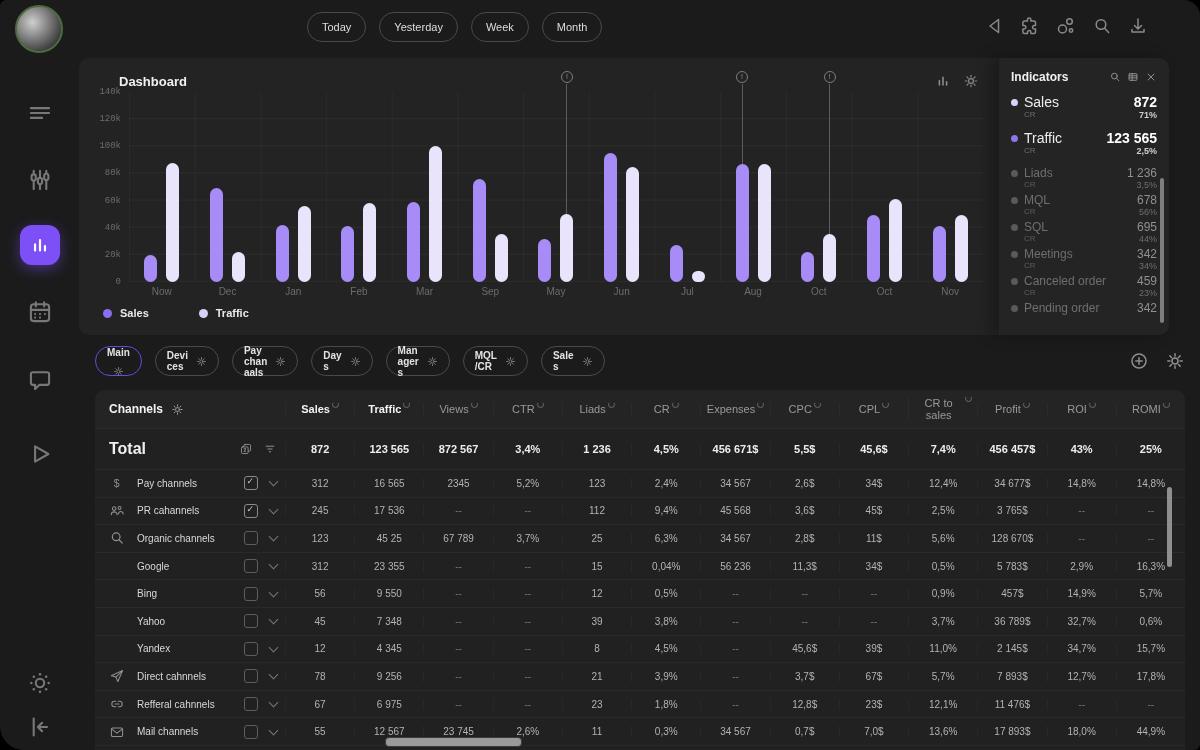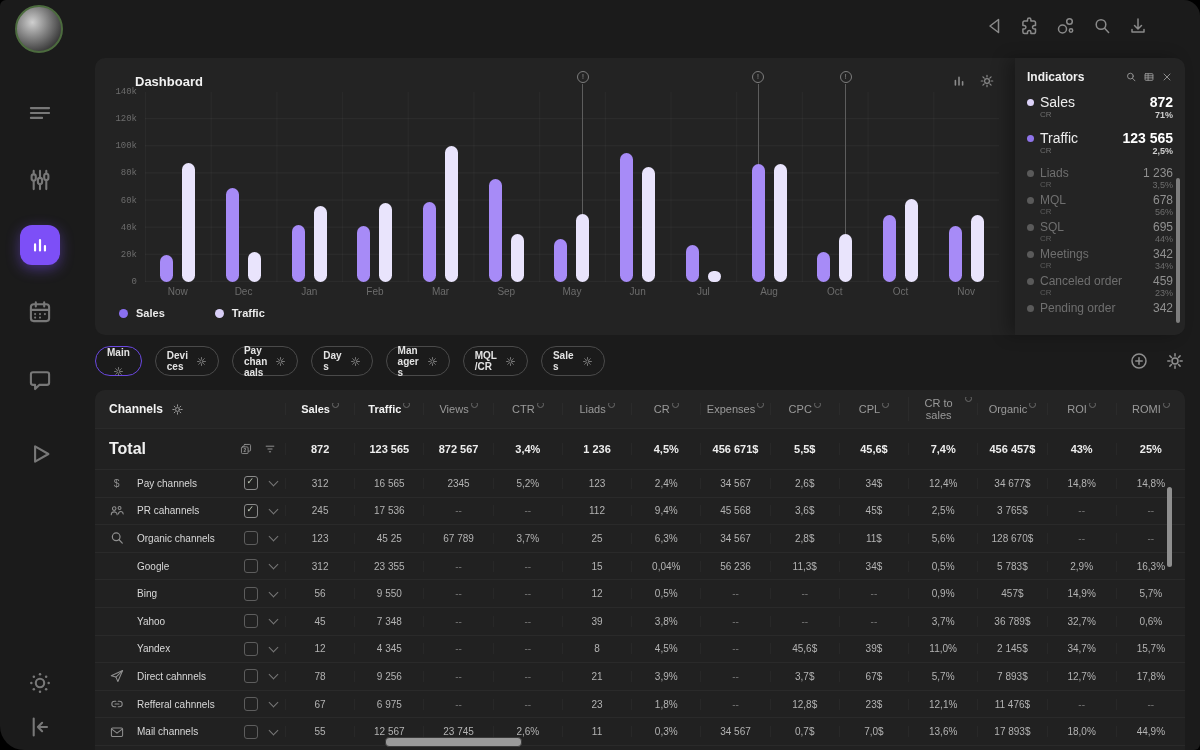--- a/index.html
+++ b/index.html
@@ -18,21 +18,21 @@
   .qbtn{height:28px;padding:0 14px;display:flex;align-items:center;border:1px solid #4a4a4a;
     border-radius:15px;color:#dedede;font-size:11px;}
   .top-icons{position:absolute;right:16px;top:16px;display:flex;gap:16px;color:#8a8a8a;}
   .top-icons span{width:20px;height:20px;}
   
   .sidebar{position:absolute;left:0;top:52px;width:84px;bottom:0;}
   .side-ic{position:absolute;left:26px;width:28px;height:28px;color:#787878;}
   .side-active{position:absolute;left:20px;width:40px;height:40px;border-radius:12px;background:#7d4ff7;
     display:flex;align-items:center;justify-content:center;color:#fff;box-shadow:0 4px 14px rgba(125,79,247,.45);}
   
-  .chart-row{position:absolute;left:95px;top:58px;width:1090px;height:277px;display:flex;justify-content:flex-end;}
+  .chart-row{position:absolute;left:79px;top:58px;width:1090px;height:277px;display:flex;justify-content:flex-end;}
   .chart-panel{position:relative;flex:1;background:#232323;border-radius:10px 0 0 10px;}
   .chart-head{position:absolute;left:0;right:0;top:0;height:32px;display:flex;align-items:center;padding:14px 20px 0 40px;box-sizing:border-box;}
   .chart-title{font-size:13px;font-weight:bold;color:#f1f1f1;}
   .chart-head-icons{margin-left:auto;display:flex;gap:12px;color:#8a8a8a;}
   .chart-head-icons span{width:16px;height:16px;}
   .yaxis{position:absolute;left:8px;top:29px;width:34px;height:200px;font-family:Liberation Mono, monospace;}
   .yaxis div{position:absolute;right:0;font-size:9px;color:#6c6c6c;text-align:right;}
   .plot{position:absolute;left:50px;right:16px;top:34px;height:190px;display:flex;
     background-image:linear-gradient(to top,rgba(255,255,255,.045) 1px,transparent 1px),
                      linear-gradient(to right,rgba(255,255,255,.03) 1px,transparent 1px);
@@ -110,20 +110,26 @@
   .hscroll{position:absolute;left:290px;top:347px;width:135px;height:8px;border-radius:4px;background:#9a9a9a;
     border:1px solid #3a3a3a;z-index:3;}
 </style>
 </head>
 <body>
 
 <div class="page">
 
   <header class="topbar">
     <div class="avatar"></div>
+    <div class="qbtns" id="qbtns">
+        <div class="qbtn">Today</div>
+        <div class="qbtn">Yesterday</div>
+        <div class="qbtn">Week</div>
+        <div class="qbtn">Month</div>
+      </div>
     <div class="top-icons" id="top-icons">
         <span>
           <svg class="ic" viewBox="0 0 20 20">
             <path d="M14.5 3.5L6 10l8.5 6.5z"></path>
           </svg>
         </span>
         <span>
           <svg class="ic" viewBox="0 0 20 20">
             <path d="M7.5 3.7a1.7 1.7 0 0 1 3.4 0V5h3.1A1.5 1.5 0 0 1 15.5 6.5v3.1h-1.3a1.7 1.7 0 0 0 0 3.4h1.3v3.1a1.5 1.5 0 0 1-1.5 1.5h-3.1v-1.3a1.7 1.7 0 0 0-3.4 0v1.3H4.4a1.5 1.5 0 0 1-1.5-1.5v-3.1h1.3a1.7 1.7 0 0 0 0-3.4H2.9V6.5A1.5 1.5 0 0 1 4.4 5h3.1z"></path>
           </svg>
@@ -595,21 +601,21 @@
         <div class="tcell hl"><span>Sales</span><span class="hgear"></span></div>
         <div class="tcell hl"><span>Traffic</span><span class="hgear"></span></div>
         <div class="tcell"><span>Views</span><span class="hgear"></span></div>
         <div class="tcell"><span>CTR</span><span class="hgear"></span></div>
         <div class="tcell"><span>Liads</span><span class="hgear"></span></div>
         <div class="tcell"><span>CR</span><span class="hgear"></span></div>
         <div class="tcell"><span>Expenses</span><span class="hgear"></span></div>
         <div class="tcell"><span>CPC</span><span class="hgear"></span></div>
         <div class="tcell"><span>CPL</span><span class="hgear"></span></div>
         <div class="tcell"><span style="display: inline-block; max-width: 48px;">CR to sales</span><span class="hgear"></span></div>
-        <div class="tcell"><span>Organic</span><span class="hgear"></span></div>
+        <div class="tcell"><span>Profit</span><span class="hgear"></span></div>
         <div class="tcell"><span>ROI</span><span class="hgear"></span></div>
         <div class="tcell"><span>ROMI</span><span class="hgear"></span></div>
       </div>
     <div class="trow total" id="ttotal">
         <div class="tcell first">
           <span class="row-label" style="font-size: 16px; font-weight: bold; color: rgb(240, 240, 240);">Total</span>
           <span class="total-icons">
             <span>
               <svg class="ic" viewBox="0 0 20 20" style="stroke-width:1.2">
                 <rect x="7" y="3.5" width="9.5" height="9.5" rx="1.5"></rect>

